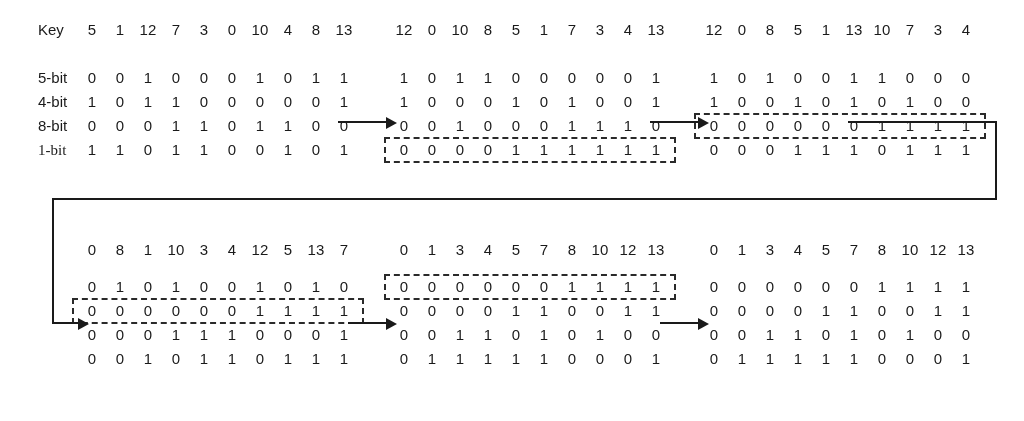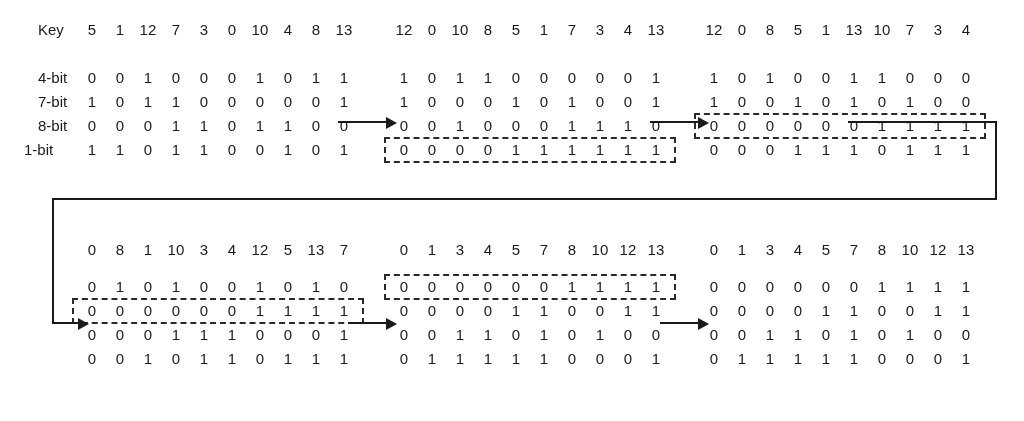--- a/index.html
+++ b/index.html
@@ -73,32 +73,32 @@
       <div class="cell" style="left: 78px; top: 18px;">5</div>
       <div class="cell" style="left: 106px; top: 18px;">1</div>
       <div class="cell" style="left: 134px; top: 18px;">12</div>
       <div class="cell" style="left: 162px; top: 18px;">7</div>
       <div class="cell" style="left: 190px; top: 18px;">3</div>
       <div class="cell" style="left: 218px; top: 18px;">0</div>
       <div class="cell" style="left: 246px; top: 18px;">10</div>
       <div class="cell" style="left: 274px; top: 18px;">4</div>
       <div class="cell" style="left: 302px; top: 18px;">8</div>
       <div class="cell" style="left: 330px; top: 18px;">13</div>
-      <div class="rowlabel" style="left: 38px; top: 66px;">4-bit</div>
+      <div class="rowlabel" style="left: 38px; top: 66px;">5-bit</div>
       <div class="cell" style="left: 78px; top: 66px;">0</div>
       <div class="cell" style="left: 106px; top: 66px;">0</div>
       <div class="cell" style="left: 134px; top: 66px;">1</div>
       <div class="cell" style="left: 162px; top: 66px;">0</div>
       <div class="cell" style="left: 190px; top: 66px;">0</div>
       <div class="cell" style="left: 218px; top: 66px;">0</div>
       <div class="cell" style="left: 246px; top: 66px;">1</div>
       <div class="cell" style="left: 274px; top: 66px;">0</div>
       <div class="cell" style="left: 302px; top: 66px;">1</div>
       <div class="cell" style="left: 330px; top: 66px;">1</div>
-      <div class="rowlabel" style="left: 38px; top: 90px;">7-bit</div>
+      <div class="rowlabel" style="left: 38px; top: 90px;">4-bit</div>
       <div class="cell" style="left: 78px; top: 90px;">1</div>
       <div class="cell" style="left: 106px; top: 90px;">0</div>
       <div class="cell" style="left: 134px; top: 90px;">1</div>
       <div class="cell" style="left: 162px; top: 90px;">1</div>
       <div class="cell" style="left: 190px; top: 90px;">0</div>
       <div class="cell" style="left: 218px; top: 90px;">0</div>
       <div class="cell" style="left: 246px; top: 90px;">0</div>
       <div class="cell" style="left: 274px; top: 90px;">0</div>
       <div class="cell" style="left: 302px; top: 90px;">0</div>
       <div class="cell" style="left: 330px; top: 90px;">1</div>
@@ -106,21 +106,21 @@
       <div class="cell" style="left: 78px; top: 114px;">0</div>
       <div class="cell" style="left: 106px; top: 114px;">0</div>
       <div class="cell" style="left: 134px; top: 114px;">0</div>
       <div class="cell" style="left: 162px; top: 114px;">1</div>
       <div class="cell" style="left: 190px; top: 114px;">1</div>
       <div class="cell" style="left: 218px; top: 114px;">0</div>
       <div class="cell" style="left: 246px; top: 114px;">1</div>
       <div class="cell" style="left: 274px; top: 114px;">1</div>
       <div class="cell" style="left: 302px; top: 114px;">0</div>
       <div class="cell" style="left: 330px; top: 114px;">0</div>
-      <div class="rowlabel" style="left: 24px; top: 138px;">1-bit</div>
+      <div class="rowlabel" style="left: 38px; top: 138px; font-family: Liberation Serif, serif;">1-bit</div>
       <div class="cell" style="left: 78px; top: 138px;">1</div>
       <div class="cell" style="left: 106px; top: 138px;">1</div>
       <div class="cell" style="left: 134px; top: 138px;">0</div>
       <div class="cell" style="left: 162px; top: 138px;">1</div>
       <div class="cell" style="left: 190px; top: 138px;">1</div>
       <div class="cell" style="left: 218px; top: 138px;">0</div>
       <div class="cell" style="left: 246px; top: 138px;">0</div>
       <div class="cell" style="left: 274px; top: 138px;">1</div>
       <div class="cell" style="left: 302px; top: 138px;">0</div>
       <div class="cell" style="left: 330px; top: 138px;">1</div>

